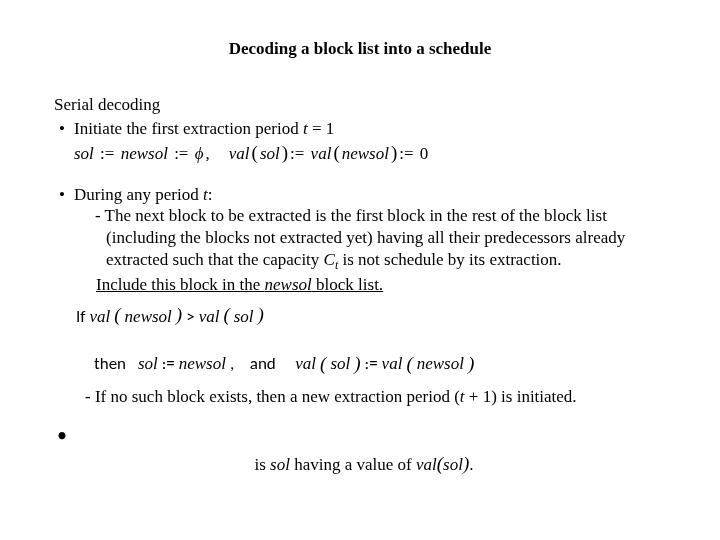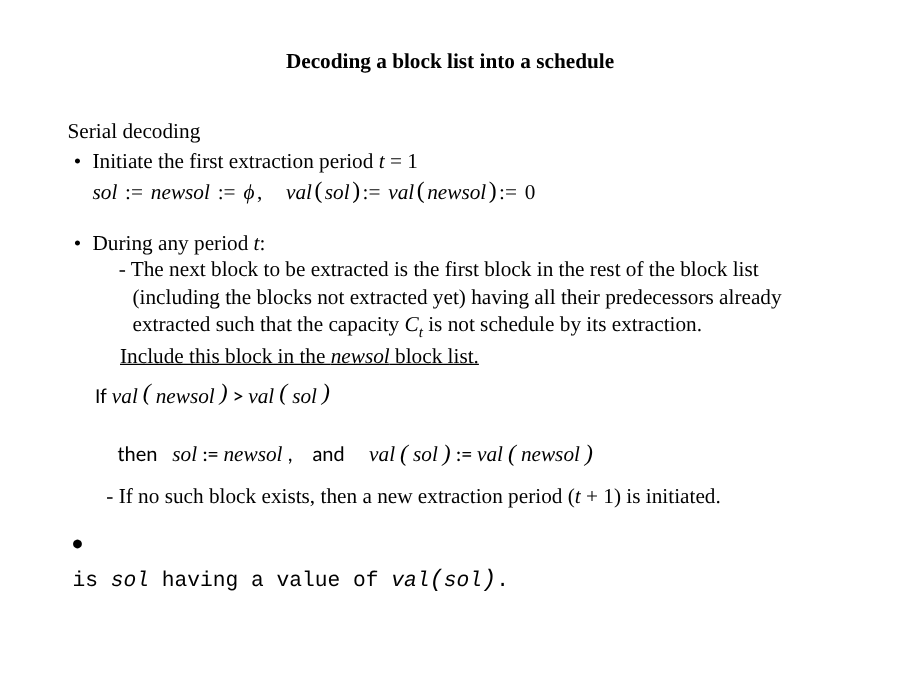--- a/index.html
+++ b/index.html
@@ -86,22 +86,23 @@
   .then-block .it { font-style: italic; font-family: "Times New Roman", serif; }
   .final-block {
     display: flex;
     font-family: Calibri, Arial, sans-serif;
     font-size: 17px;
   }
   .final-line1 { margin-left: 0; }
   .final-line2 {
     margin-left: 8px;
     margin-top: 10px;
-    font-family: Liberation Mono, monospace;
+    font-family: Liberation Serif, serif;
     font-size: 17px;
+    text-align: center;
   }
   .sans-it { font-style: italic; }
   i { font-style: italic; }
   sub { font-size: 12px; font-style: italic; }
 </style>
 </head>
 <body>
 
 <div class="title">Decoding a block list into a schedule</div>
 

